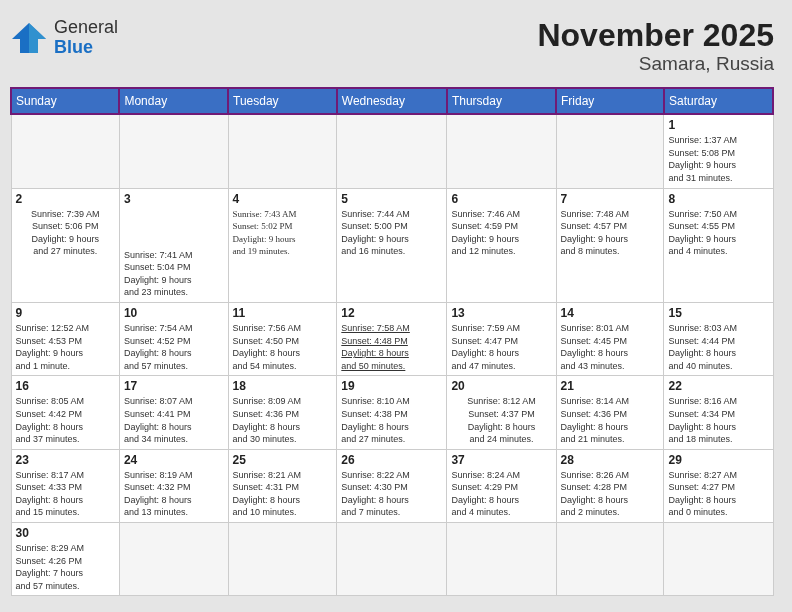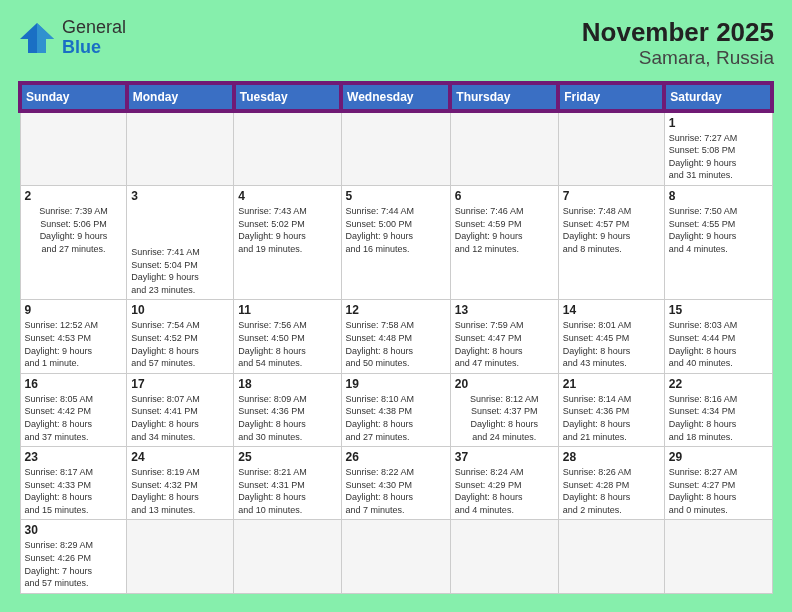--- a/index.html
+++ b/index.html
@@ -6,22 +6,22 @@
     body {
       font-family: Arial, sans-serif;
       background: #fff;
       width: 792px;
       height: 612px;
       overflow: hidden;
     }
     .page {
       width: 792px;
       min-height: 612px;
-      background: #86efac;
-      padding: 18px 18px 10px 18px;
+      background: #e5e5e5;
+      padding: 18px 18px 10px 10px;
     }
     .header {
       display: flex;
       justify-content: space-between;
       align-items: flex-start;
       margin-bottom: 12px;
     }
     .logo {
       display: flex;
       align-items: center;
@@ -39,42 +39,42 @@
     .logo-text .general { font-weight: normal; }
     .logo-text .blue { color: #1a6fc4; font-weight: bold; }
     .logo-icon {
       width: 38px;
       height: 34px;
     }
     .title-area {
       text-align: right;
     }
     .month-title {
-      font-size: 26px;
+      font-size: 32px;
       font-weight: bold;
       color: #222;
       line-height: 1.1;
     }
     .location {
       font-size: 19px;
       color: #444;
     }
     .calendar {
       width: 100%;
       border-collapse: collapse;
       border: 1px solid #ccc;
     }
     .calendar th {
       background: #3a6fc4;
       color: #fff;
       font-size: 12px;
-      font-weight: bold;
+      font-weight: normal;
       padding: 5px 4px;
       text-align: left;
-      border: 4px solid #701a75;
+      border: 2px solid #701a75;
     }
     .calendar td {
       border: 1px solid #ccc;
       vertical-align: top;
       padding: 3px 4px;
       width: 113px;
       min-height: 70px;
       background: #fff;
       font-size: 9.5px;
       color: #333;
@@ -134,21 +134,21 @@
     <tbody id="calendar-body">
     <tr>
           <td class="empty"></td>
           <td class="empty"></td>
           <td class="empty"></td>
           <td class="empty"></td>
           <td class="empty"></td>
           <td class="empty"></td>
           <td>
             <span class="day-number">1</span>
-            <div class="day-info" style="white-space: pre-line;">Sunrise: 7:27 AM
+            <div class="day-info" style="white-space: pre-line;">Sunrise: 1:37 AM
 Sunset: 5:08 PM
 Daylight: 9 hours
 and 31 minutes.</div>
           </td>
         </tr>
         <tr>
           <td>
             <span class="day-number">2</span>
             <div class="day-info" style="white-space: pre-line; text-align: center;">Sunrise: 7:39 AM
 Sunset: 5:06 PM
@@ -157,21 +157,21 @@
           </td>
           <td>
             <span class="day-number">3</span>
             <div class="day-info" style="white-space: pre-line; margin-top: 43px;">Sunrise: 7:41 AM
 Sunset: 5:04 PM
 Daylight: 9 hours
 and 23 minutes.</div>
           </td>
           <td>
             <span class="day-number">4</span>
-            <div class="day-info" style="white-space: pre-line;">Sunrise: 7:43 AM
+            <div class="day-info" style="white-space: pre-line; font-family: Liberation Serif, serif;">Sunrise: 7:43 AM
 Sunset: 5:02 PM
 Daylight: 9 hours
 and 19 minutes.</div>
           </td>
           <td>
             <span class="day-number">5</span>
             <div class="day-info" style="white-space: pre-line;">Sunrise: 7:44 AM
 Sunset: 5:00 PM
 Daylight: 9 hours
 and 16 minutes.</div>
@@ -215,21 +215,21 @@
           </td>
           <td>
             <span class="day-number">11</span>
             <div class="day-info" style="white-space: pre-line;">Sunrise: 7:56 AM
 Sunset: 4:50 PM
 Daylight: 8 hours
 and 54 minutes.</div>
           </td>
           <td>
             <span class="day-number">12</span>
-            <div class="day-info" style="white-space: pre-line;">Sunrise: 7:58 AM
+            <div class="day-info" style="white-space: pre-line; text-decoration: underline;">Sunrise: 7:58 AM
 Sunset: 4:48 PM
 Daylight: 8 hours
 and 50 minutes.</div>
           </td>
           <td>
             <span class="day-number">13</span>
             <div class="day-info" style="white-space: pre-line;">Sunrise: 7:59 AM
 Sunset: 4:47 PM
 Daylight: 8 hours
 and 47 minutes.</div>

